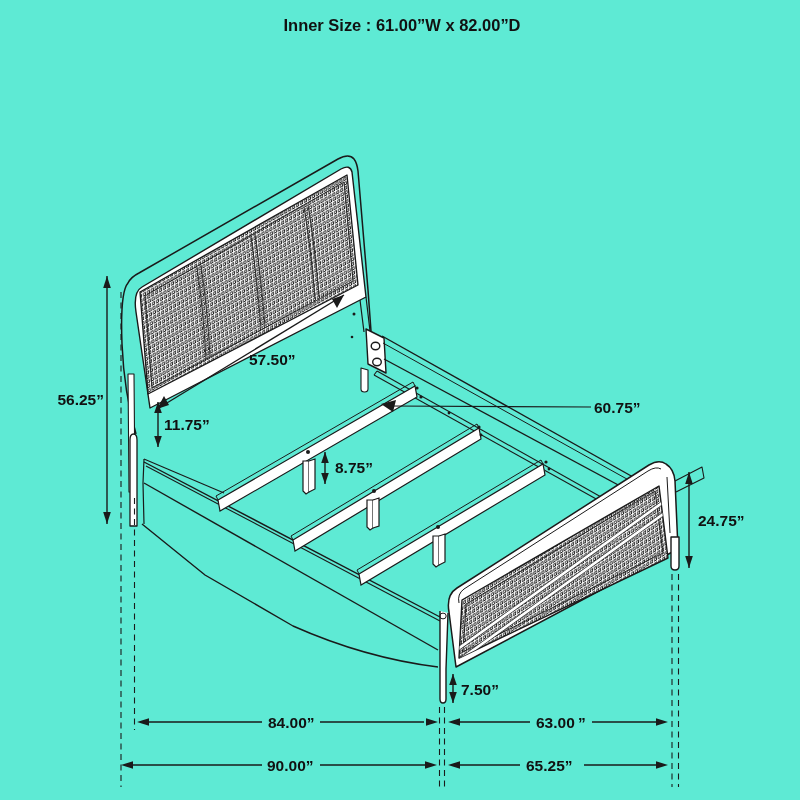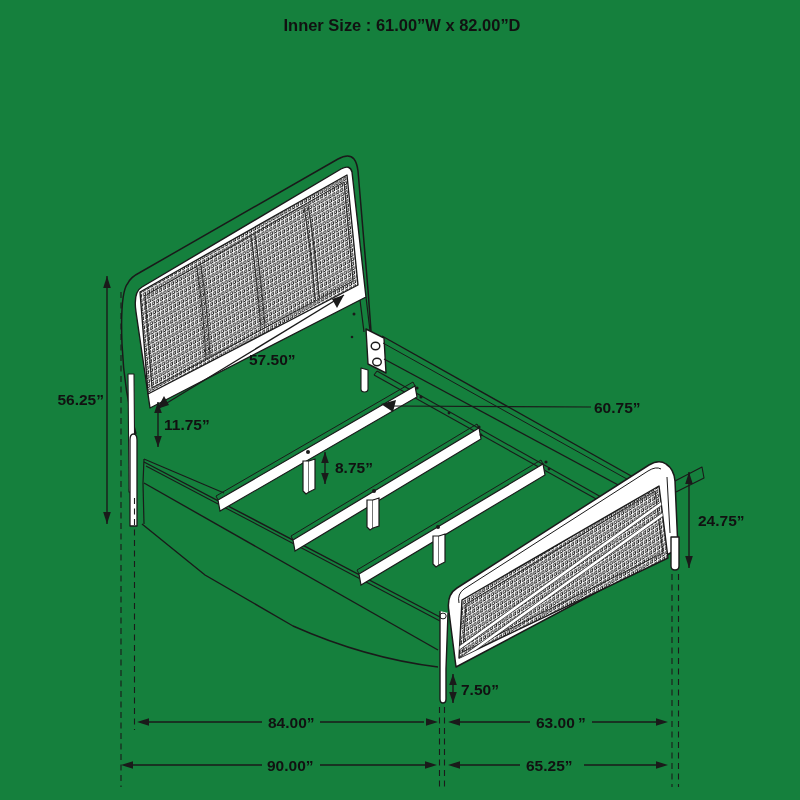--- a/index.html
+++ b/index.html
@@ -1,16 +1,16 @@
 <!DOCTYPE html>
 <html><head>
 <meta charset="utf-8">
 <style>
   html,body{margin:0;padding:0;background:#ffffff;}
-  #page{width:800px;height:800px;position:relative;background:#15803d;overflow:hidden;}
+  #page{width:800px;height:800px;position:relative;background:#5eead4;overflow:hidden;}
   svg{position:absolute;left:0;top:0;}
   text{font-family:"Liberation Sans",sans-serif;font-weight:bold;fill:#111;}
 </style>
 </head>
 <body>
 
 <div id="page">
 <svg width="800" height="800" viewBox="0 0 800 800">
 <defs>
   <pattern id="caneH" width="4.5" height="4.5" patternUnits="userSpaceOnUse" patternTransform="matrix(0.875,-0.483,0.091,0.996,0,0)">

